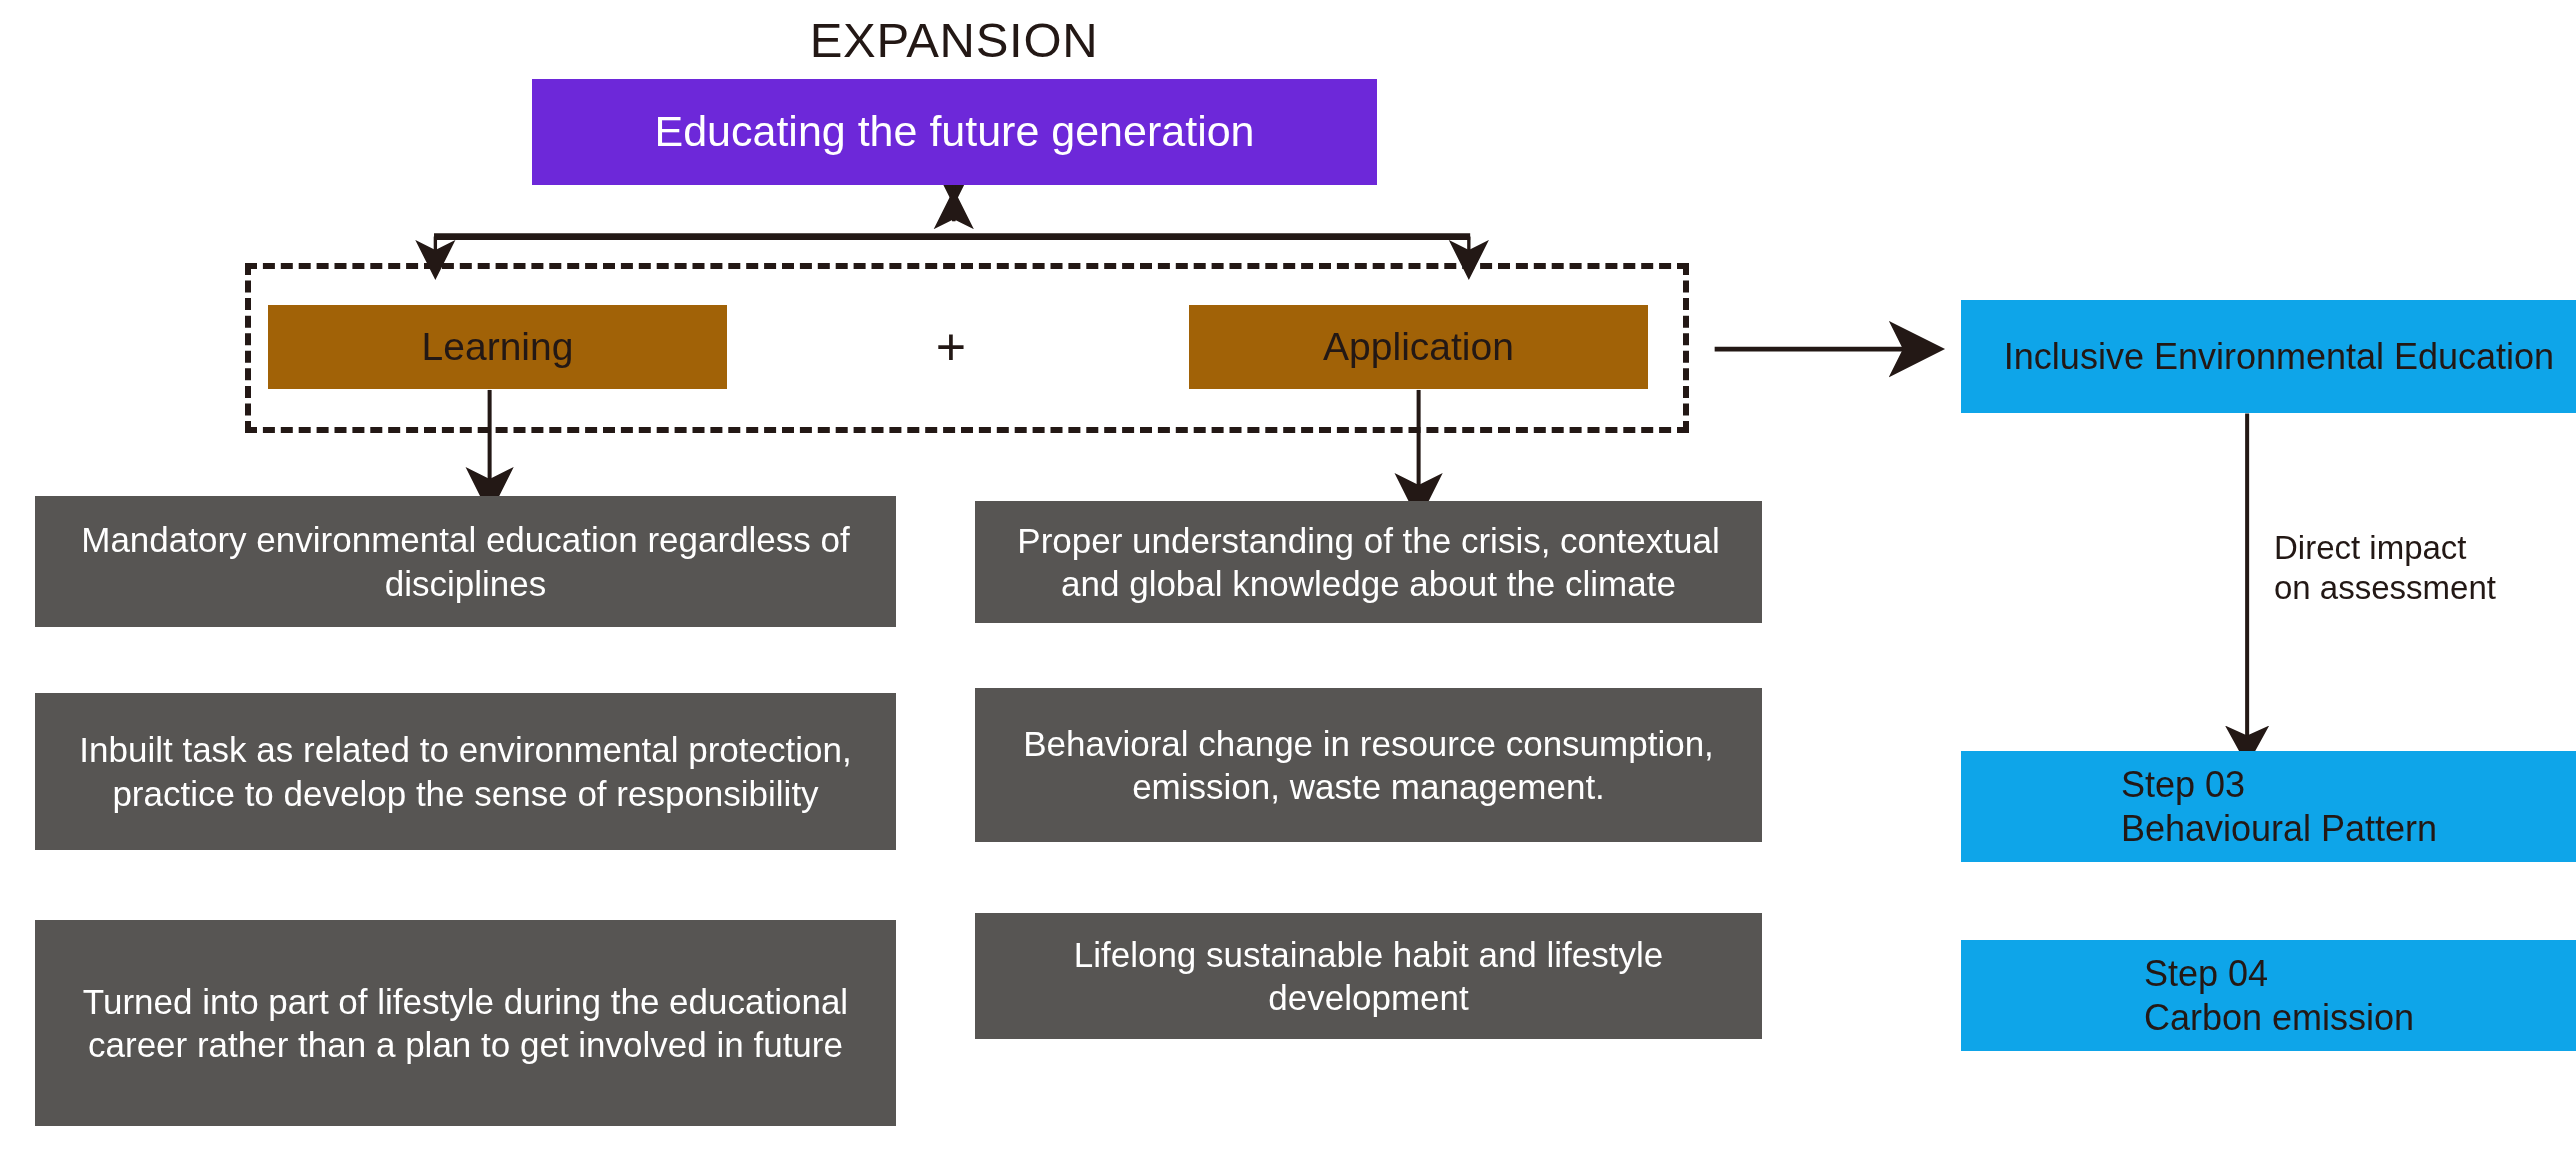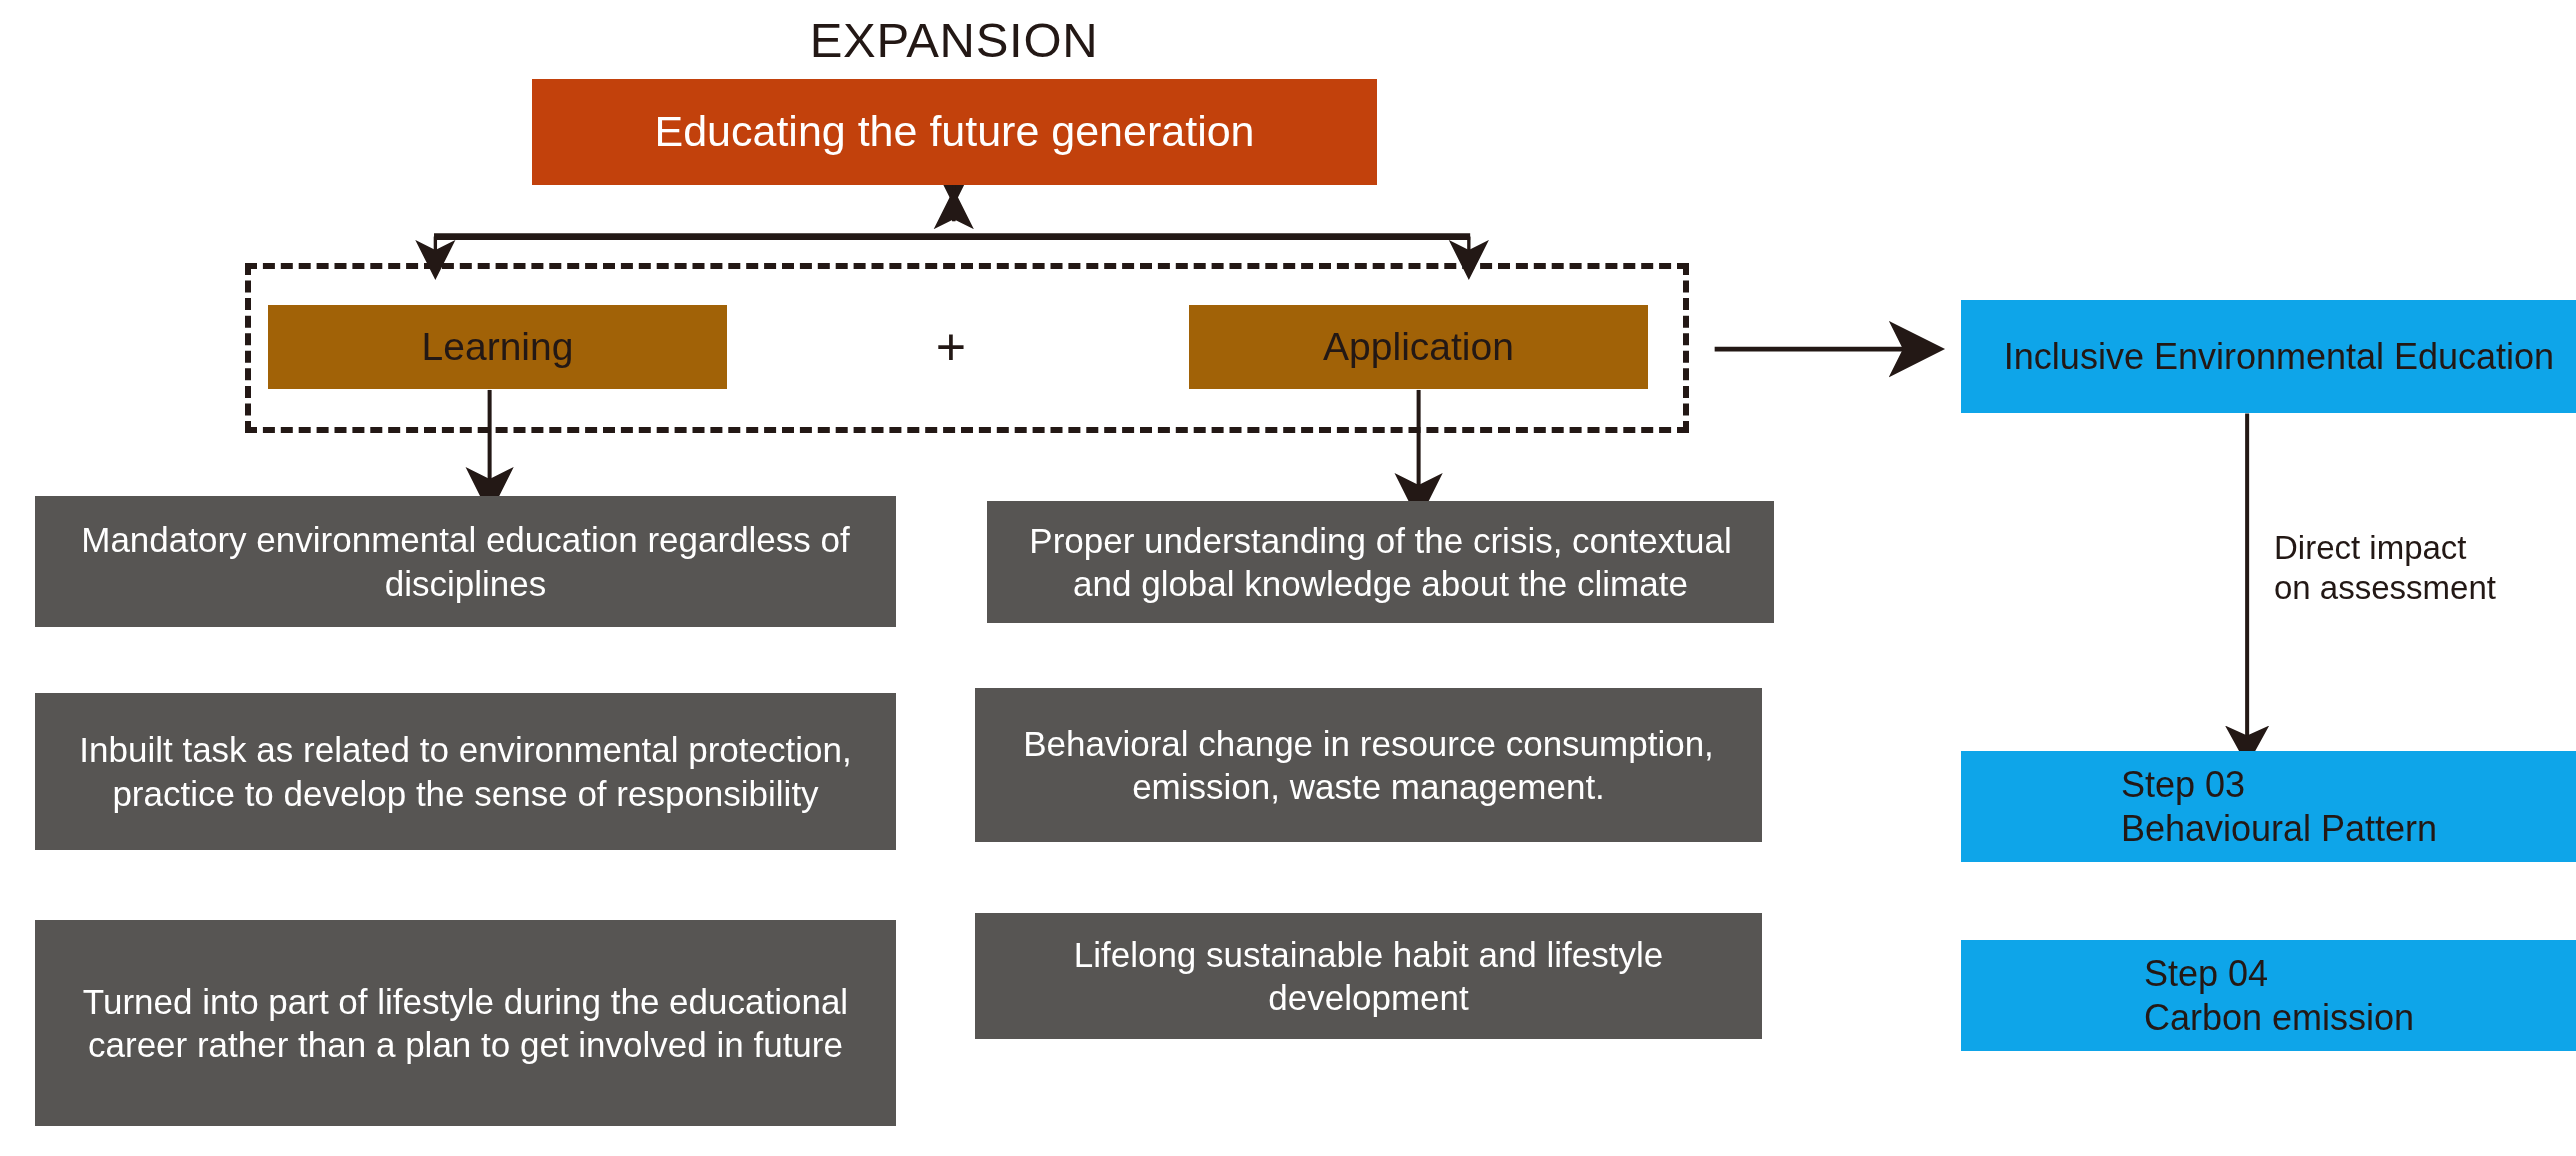--- a/index.html
+++ b/index.html
@@ -15,21 +15,21 @@
   .title{
     left:703px;top:10.7px;width:502px;height:58px;
     font-size:49px;letter-spacing:0.7px;color:#231815;
     display:flex;align-items:center;justify-content:center;
     white-space:nowrap;
   }
 
   
   .header-box{
     left:532px;top:79px;width:845px;height:106px;
-    background:#c2410c;color:#ffffff;font-size:43px;
+    background:#6d28d9;color:#ffffff;font-size:43px;
     display:flex;align-items:center;justify-content:center;
     text-align:center;line-height:1.15;
   }
 
   
   .dashed-group{
     left:245px;top:263px;width:1444px;height:170px;
     border:6px dashed #231815;background:transparent;
   }
   .yellow-box{
@@ -52,21 +52,21 @@
     display:flex;align-items:center;justify-content:center;
     text-align:center;line-height:1.24;padding:0 23px;
   }
   .col-left .dark-box{left:35px;width:861px;font-size:35px;}
   .col-mid  .dark-box{left:975px;width:787px;font-size:35px;}
 
   .dl1{top:496px;height:131px;}
   .dl2{top:693px;height:157px;}
   .dl3{top:920px;height:206px;}
 
-  .dm1{top:501px;height:122px;margin-left:12px;}
+  .dm1{top:501px;height:122px;}
   .dm2{top:688px;height:154px;}
   .dm3{top:913px;height:126px;}
 
   
   .gray-box{
     left:1929px;width:636px;background:#0ea5e9;color:#231815;
     display:flex;align-items:center;justify-content:center;
     text-align:left;line-height:1.22;padding:0 17.4px;
     font-size:36px;
     margin-left:32px;

